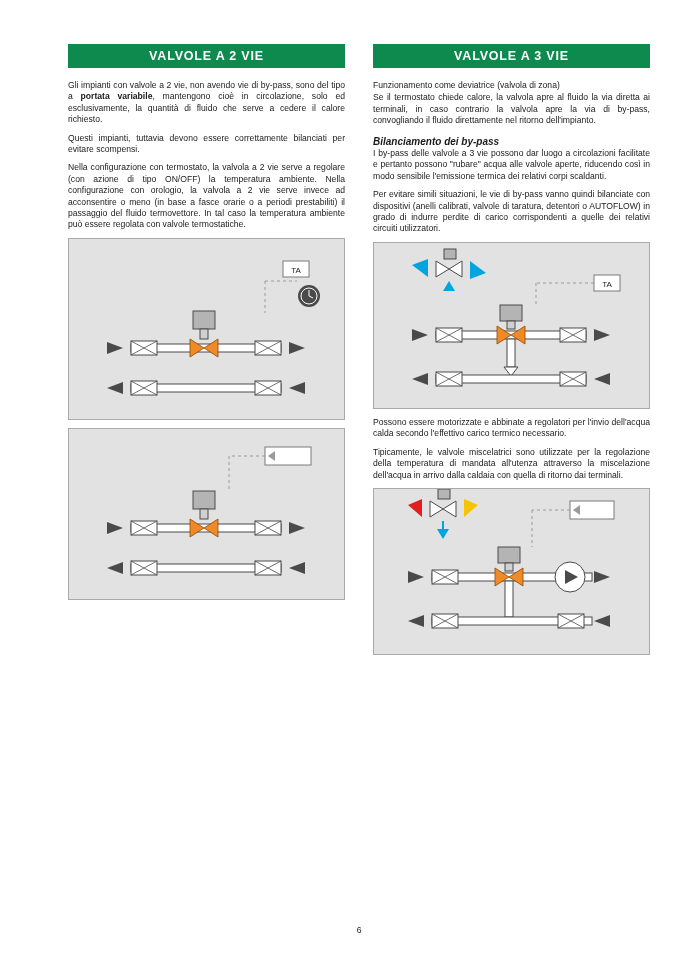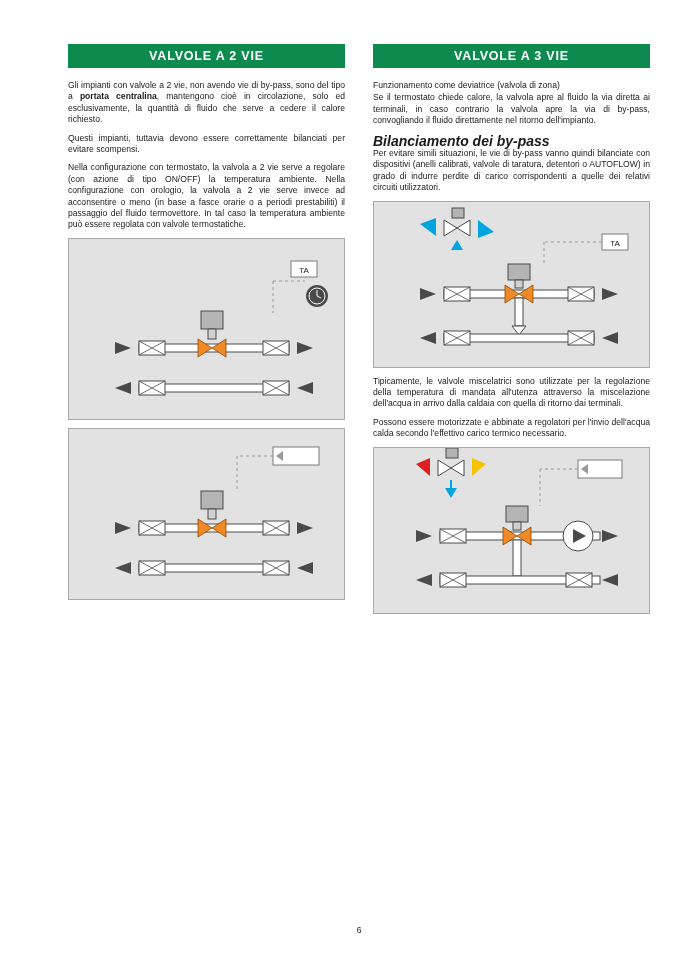--- a/index.html
+++ b/index.html
@@ -50,33 +50,32 @@
     text-align: justify;
     color: #1a1a1a;
   }
   .h-bold {
     font-size: 8.6px;
     font-weight: normal;
     margin: 9px 0 1px 0;
     line-height: 11.4px;
   }
   .h-bold-italic {
-    font-size: 14px;
+    font-size: 10px;
     font-weight: bold;
     font-style: italic;
     margin: 9px 0 1px 0;
     line-height: 11.4px;
   }
   b { font-weight: bold; }
   .fig {
     background: #e2e2e2;
     border: 1px solid #a9a9a9;
     position: relative;
     margin: 6px 0 8px 0;
-    padding-left: 8px;
   }
   .fig svg { display: block; }
   .pagenum {
     position: absolute;
     left: 0;
     top: 925px;
     width: 678px;
     text-align: center;
     font-size: 8.5px;
     color: #1a1a1a;
@@ -86,21 +85,21 @@
 <body>
 
 <div class="page">
 
   <div class="columns">
 
     <div class="col">
 
       <div class="banner">VALVOLE A 2 VIE</div>
 
-      <p><span>Gli impianti con valvole a 2 vie, non avendo vie di by-pass, sono del tipo a </span><b>portata centralina</b><span>, mantengono cioè in circolazione, solo ed esclusivamente, la quantità di fluido che serve a cedere il calore richiesto.</span></p>
+      <p><span>Gli impianti con valvole a 2 vie, non avendo vie di by-pass, sono del tipo a </span><b>portata variabile</b><span>, mantengono cioè in circolazione, solo ed esclusivamente, la quantità di fluido che serve a cedere il calore richiesto.</span></p>
 
       <p>Questi impianti, tuttavia devono essere correttamente bilanciati per evitare scompensi.</p>
 
 
       <p>Nella configurazione con termostato, la valvola a 2 vie serve a regolare (con azione di tipo ON/OFF) la temperatura ambiente. Nella configurazione con orologio, la valvola a 2 vie serve invece ad acconsentire o meno (in base a fasce orarie o a periodi prestabiliti) il passaggio del fluido termovettore. In tal caso la temperatura ambiente può essere regolata con valvole termostatiche.</p>
 
       <div class="fig">
         <svg width="275" height="180" viewBox="0 0 275 180">
 
           <path d="M196 42 L228 42" stroke="#9a9a9a" stroke-width="1" stroke-dasharray="3,3" fill="none"></path>
@@ -182,20 +181,21 @@
 
       <div class="banner">VALVOLE A 3 VIE</div>
 
       <div class="h-bold" style="margin-top:0">Funzionamento come deviatrice (valvola di zona)</div>
 
       <p>Se il termostato chiede calore, la valvola apre al fluido la via diretta ai terminali, in caso contrario la valvola apre la via di by-pass, convogliando il fluido direttamente nel ritorno dell'impianto.</p>
 
 
       <div class="h-bold-italic">Bilanciamento dei by-pass</div>
 
+      <p>I by-pass delle valvole a 3 vie possono dar luogo a circolazioni facilitate e pertanto possono "rubare" acqua alle valvole aperte, riducendo così in modo sensibile l'emissione termica dei relativi corpi scaldanti.</p>
 
       <p>Per evitare simili situazioni, le vie di by-pass vanno quindi bilanciate con dispositivi (anelli calibrati, valvole di taratura, detentori o AUTOFLOW) in grado di indurre perdite di carico corrispondenti a quelle dei relativi circuiti utilizzatori.</p>
 
       <div class="fig">
         <svg width="275" height="165" viewBox="0 0 275 165">
 
           <path d="M38 22 L54 16 L54 34 Z" fill="#00a5e0"></path>
           <path d="M62 18 L62 34 L75 26 Z" fill="#ffffff" stroke="#4a4a4a" stroke-width="1"></path>
           <path d="M88 18 L88 34 L75 26 Z" fill="#ffffff" stroke="#4a4a4a" stroke-width="1"></path>
           <rect x="70" y="6" width="12" height="10" fill="#b4b4b4" stroke="#4a4a4a" stroke-width="1"></rect>
@@ -229,23 +229,23 @@
           <rect x="62" y="129" width="26" height="14" fill="#ffffff" stroke="#4a4a4a" stroke-width="1"></rect>
           <path d="M62 129 L88 143 M62 143 L88 129" stroke="#4a4a4a" stroke-width="0.8"></path>
           <rect x="186" y="129" width="26" height="14" fill="#ffffff" stroke="#4a4a4a" stroke-width="1"></rect>
           <path d="M186 129 L212 143 M186 143 L212 129" stroke="#4a4a4a" stroke-width="0.8"></path>
           <path d="M54 130 L38 136 L54 142 Z" fill="#4a4a4a"></path>
           <path d="M236 130 L220 136 L236 142 Z" fill="#4a4a4a"></path>
         </svg>
       </div>
 
 
+      <p>Possono essere motorizzate e abbinate a regolatori per l'invio dell'acqua calda secondo l'effettivo carico termico necessario.</p>
+
       <p>Tipicamente, le valvole miscelatrici sono utilizzate per la regolazione della temperatura di mandata all'utenza attraverso la miscelazione dell'acqua in arrivo dalla caldaia con quella di ritorno dai terminali.</p>
-
-      <p>Possono essere motorizzate e abbinate a regolatori per l'invio dell'acqua calda secondo l'effettivo carico termico necessario.</p>
 
       <div class="fig">
         <svg width="275" height="165" viewBox="0 0 275 165">
 
           <path d="M34 16 L48 10 L48 28 Z" fill="#e02020"></path>
           <path d="M56 12 L56 28 L69 20 Z" fill="#ffffff" stroke="#4a4a4a" stroke-width="1"></path>
           <path d="M82 12 L82 28 L69 20 Z" fill="#ffffff" stroke="#4a4a4a" stroke-width="1"></path>
           <rect x="64" y="0" width="12" height="10" fill="#b4b4b4" stroke="#4a4a4a" stroke-width="1"></rect>
           <path d="M104 16 L90 10 L90 28 Z" fill="#f5c400"></path>
           <path d="M69 50 L63 40 L75 40 Z" fill="#00a5e0"></path>

